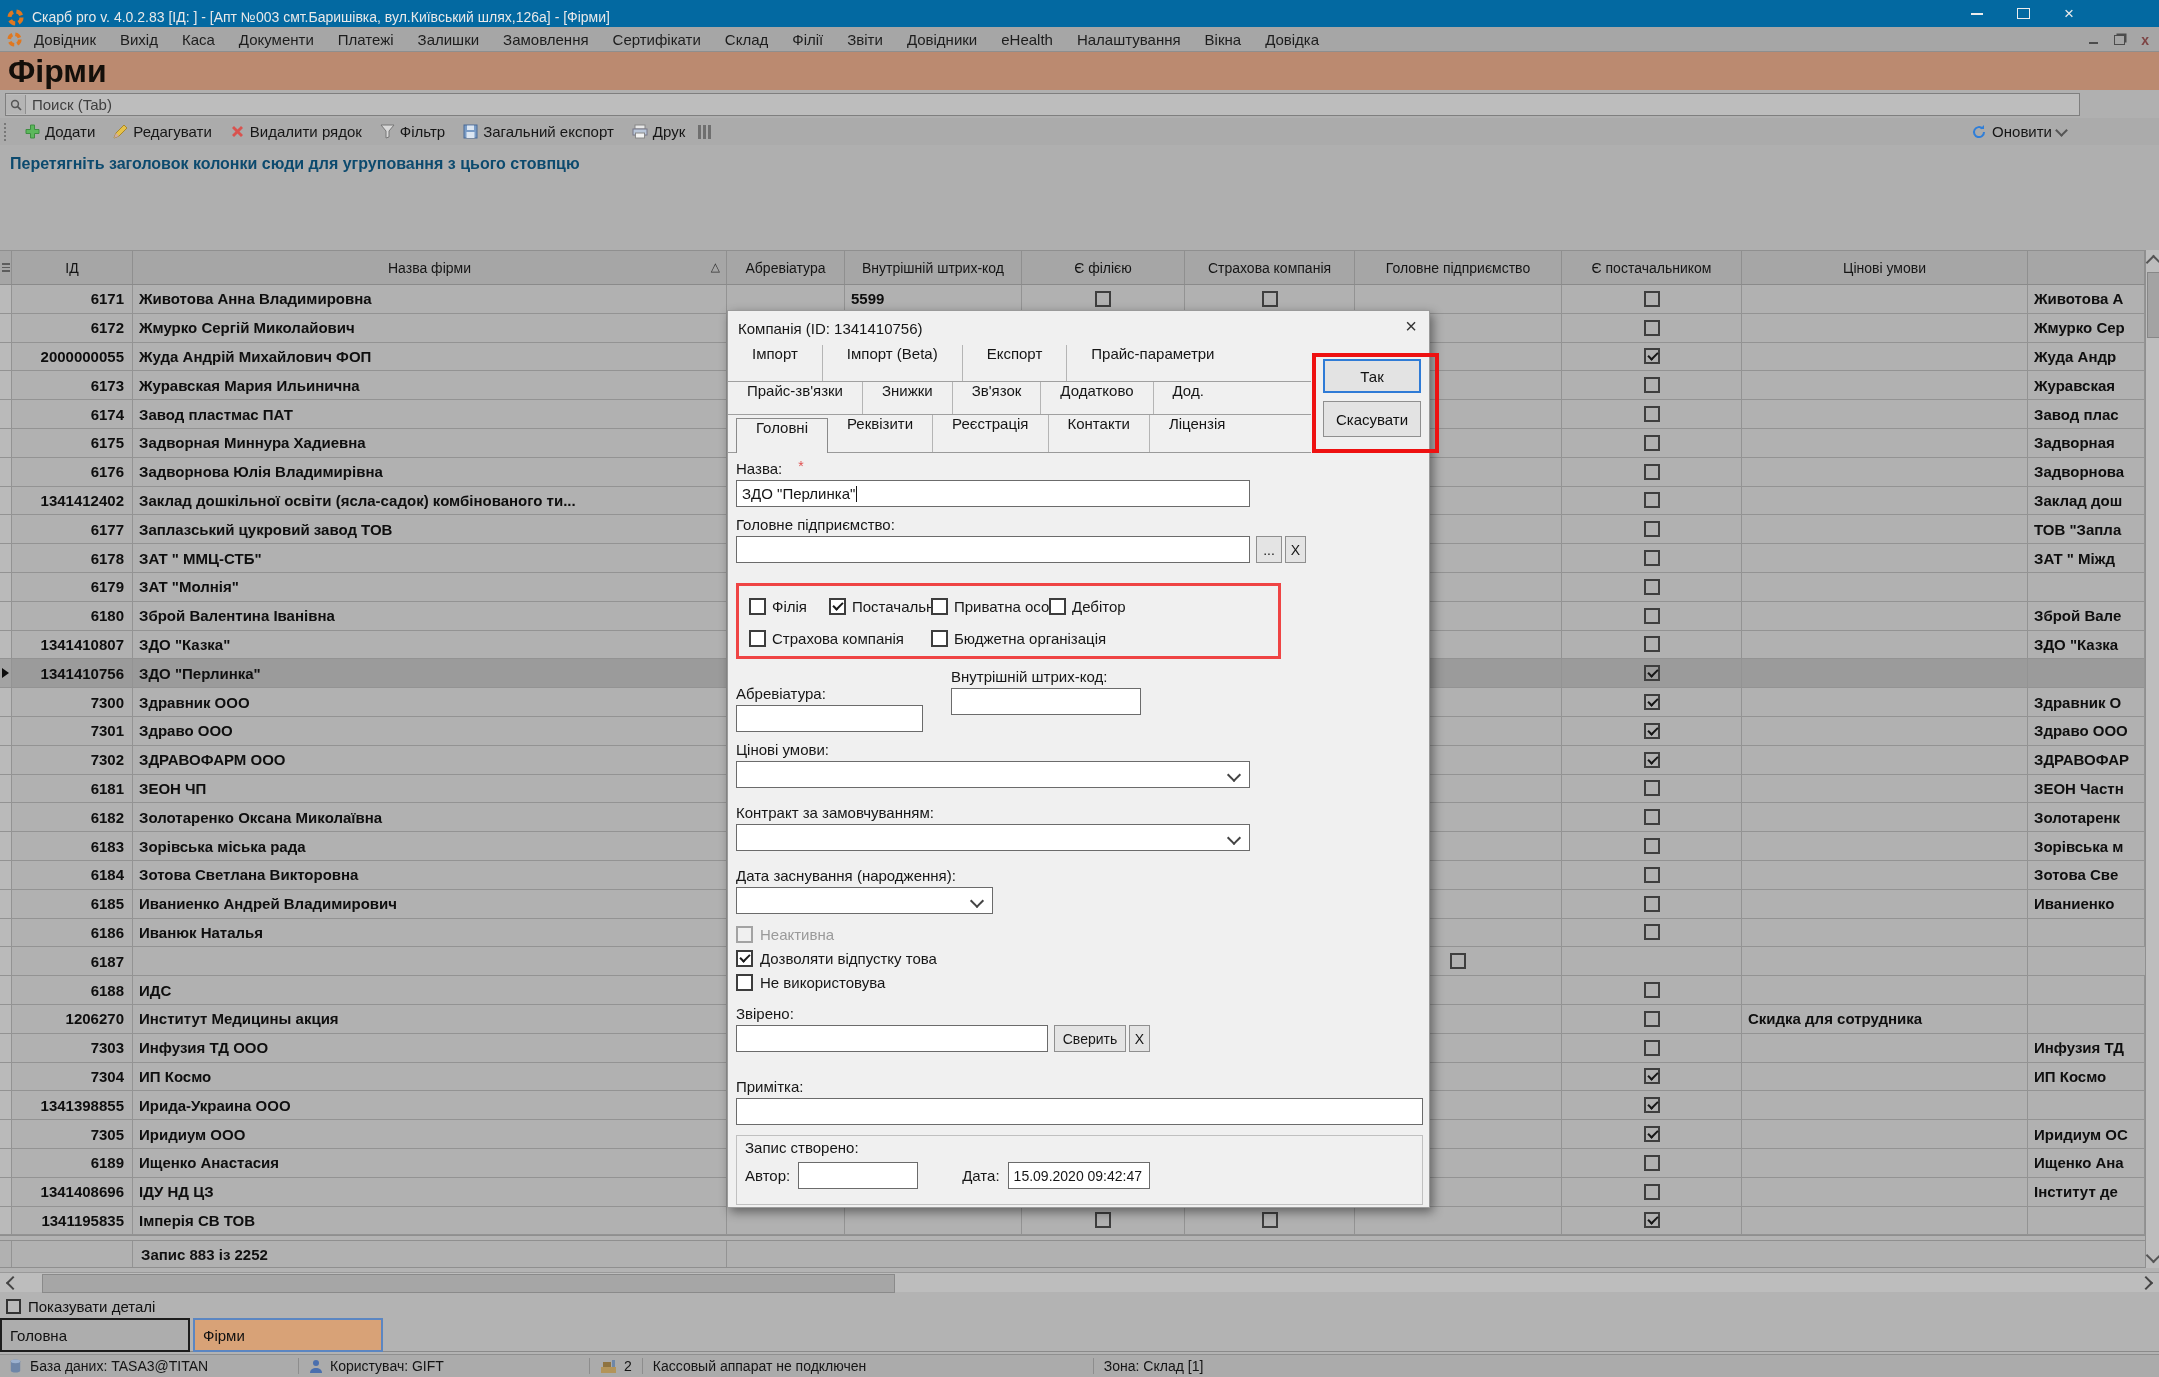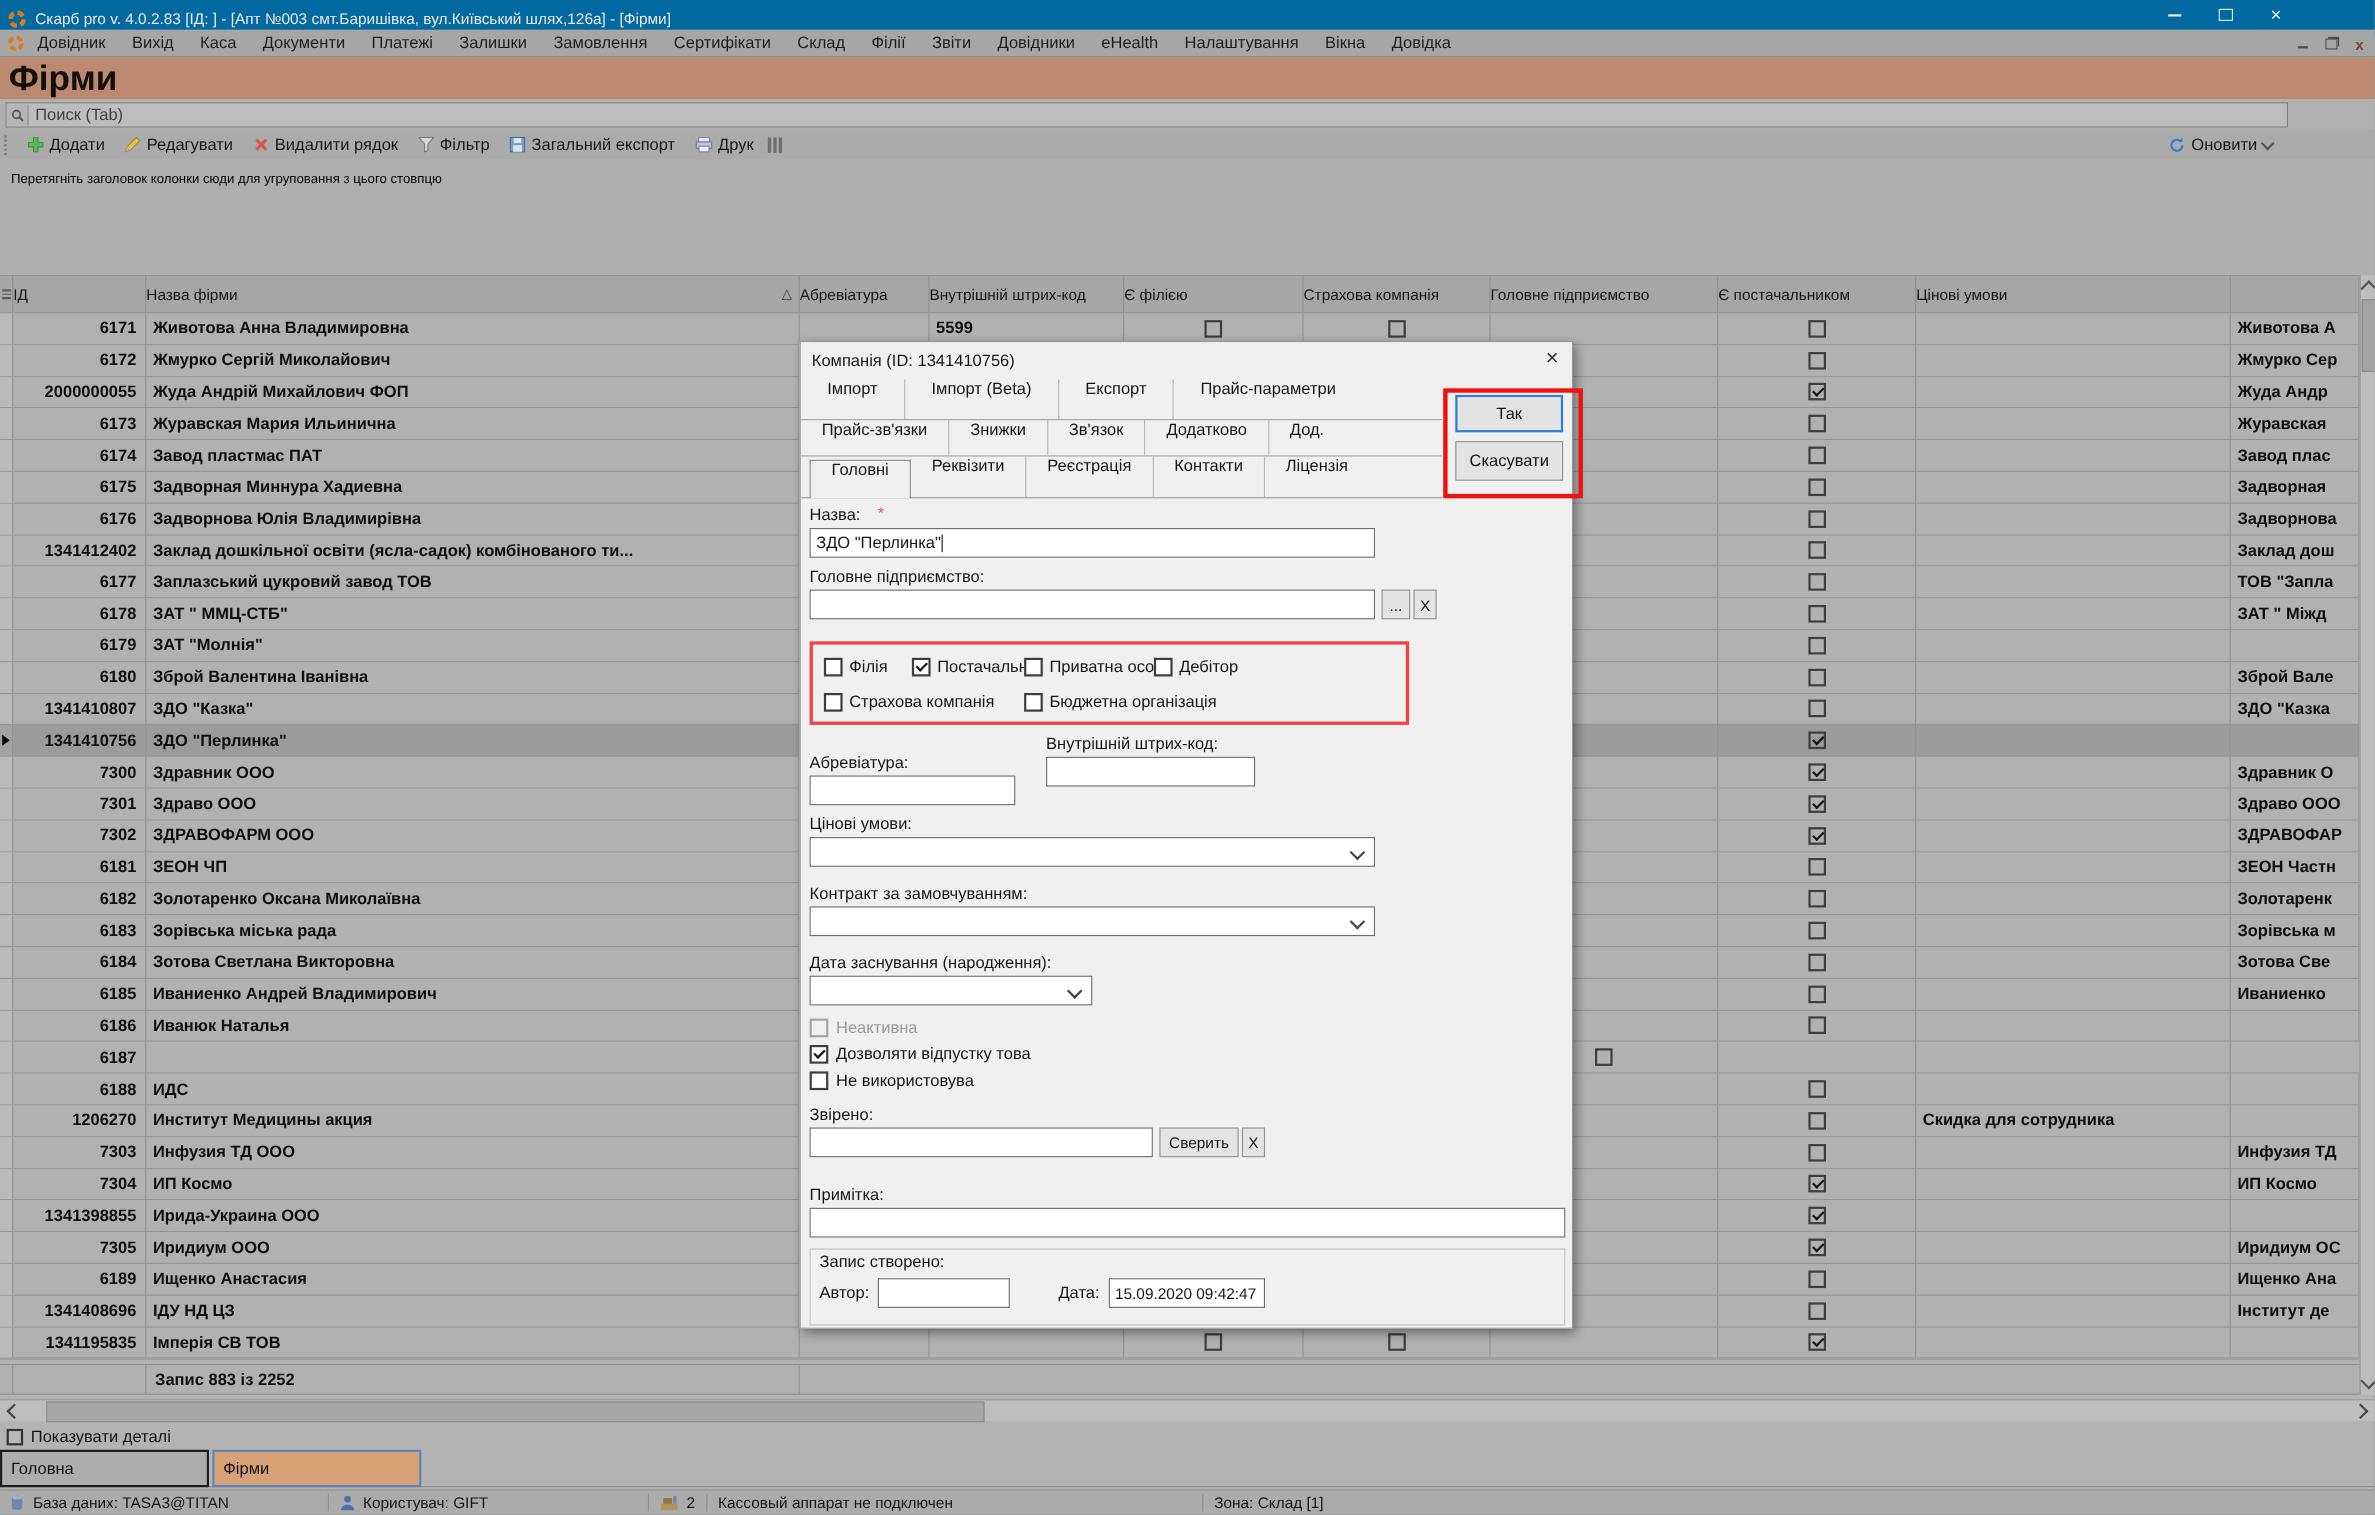--- a/index.html
+++ b/index.html
@@ -35,24 +35,24 @@
   .toolbar{left:0;top:118px;width:2159px;height:27px;background:#ababab;display:flex;align-items:center;}
   .grip{width:4px;height:18px;border-left:2px dotted #777;margin:0 6px 0 4px;}
   .tbtn{display:flex;align-items:center;gap:5px;font-size:15px;color:#161616;padding:0 9px;white-space:nowrap;}
   .tbtn svg{flex:0 0 auto;}
   .tb-spacer{flex:1;}
   .chev{display:inline-block;width:7px;height:7px;border-right:2px solid #555;border-bottom:2px solid #555;transform:rotate(45deg);margin-top:-3px;}
   .colsicon{display:inline-flex;gap:2px;margin-left:4px;}
   .colsicon i{width:3px;height:14px;background:#6f6f6f;}
   
   .grouparea{left:0;top:145px;width:2159px;height:105px;background:#afafaf;}
-  .grouphint{font-size:12px;font-weight:normal;color:#000000;padding:10px 0 0 10px;}
+  .grouphint{font-size:16px;font-weight:bold;color:#0c4a6e;padding:10px 0 0 10px;}
   
   .gridhead{left:0;top:250px;width:2145px;height:35px;display:grid;grid-template-columns:var(--cols);background:#a6a6a6;border-top:1px solid #8f8f8f;border-bottom:1px solid #8a8a8a;}
-  .hcell{border-right:1px solid #8f8f8f;display:flex;align-items:center;font-size:14px;color:#151515;position:relative;overflow:hidden;}
+  .hcell{border-right:1px solid #8f8f8f;display:flex;align-items:center;justify-content:center;font-size:14px;color:#151515;position:relative;overflow:hidden;}
   .hcell .sort{position:absolute;right:6px;top:9px;font-size:12px;color:#333;}
   .hgrip{display:flex;flex-direction:column;gap:2px;margin:auto;}
   .hgrip i{width:8px;height:1.6px;background:#5d5d5d;}
   .gridrows{left:0;top:285px;width:2145px;height:951px;background:#b1b1b1;border-bottom:1px solid #8f8f8f;overflow:hidden;}
   .trow{display:grid;grid-template-columns:var(--cols);height:28.8px;border-bottom:1px solid #939393;box-sizing:border-box;background:#b1b1b1;}
   .trow.selected{background:#9b9b9b;}
   .cell{border-right:1px solid #939393;display:flex;align-items:center;overflow:hidden;box-sizing:border-box;font-size:15px;font-weight:bold;color:#0e0e0e;white-space:nowrap;}
   .cell.ind{background:#bababa;}
   .trow.selected .cell.ind{background:#a3a3a3;}
   .cell.num{justify-content:flex-end;padding-right:8px;}

